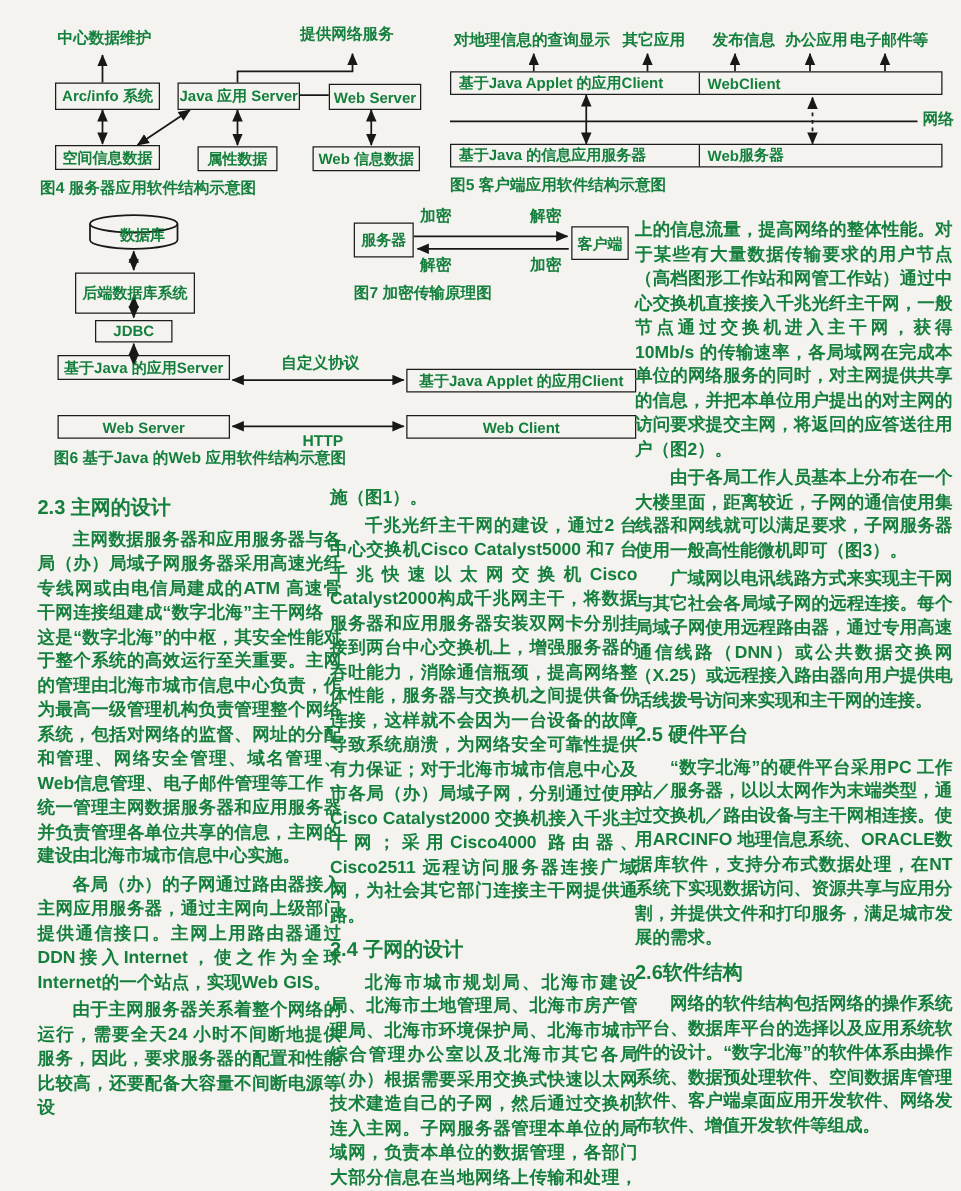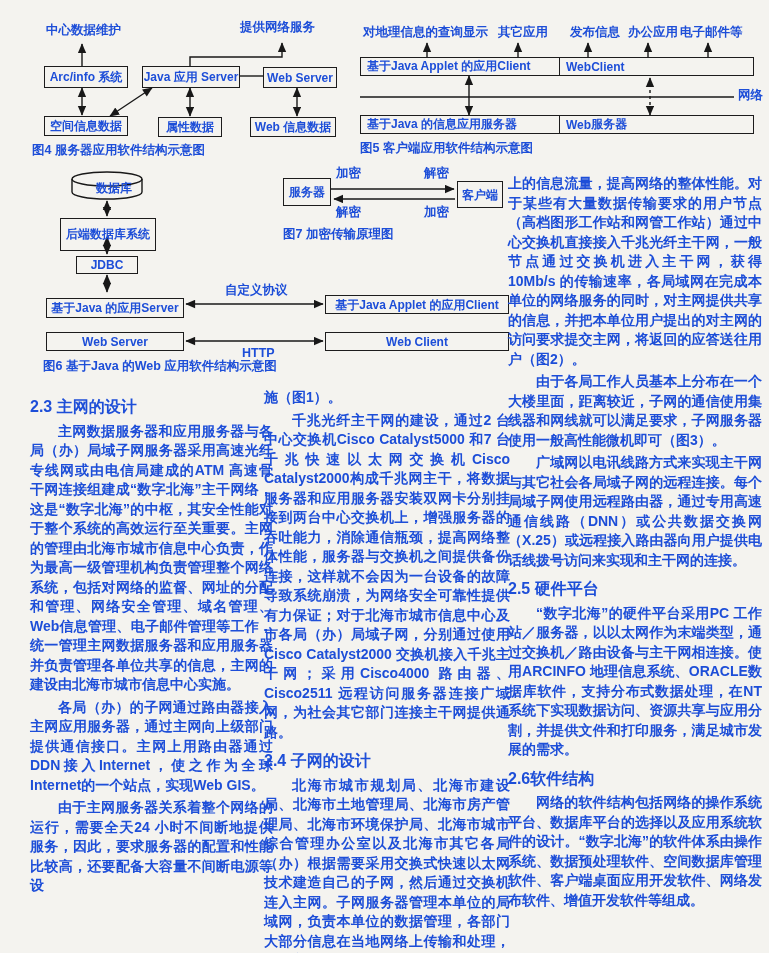--- a/index.html
+++ b/index.html
@@ -1,20 +1,20 @@
 <!DOCTYPE html>
 <html><head>
 <meta charset="utf-8">
 <style>
   html,body { margin:0; padding:0; background:#888; }
   .page {
     position:relative; width:769px; height:953px; margin:0 auto;
     background:#f4f3ef; overflow:hidden;
     font-family:"Liberation Sans","DejaVu Sans",sans-serif;
-    color:#1d4ed8;
+    color:#15803d;
   }
   .fig { position:absolute; }
   .lines { position:absolute; left:0; top:0; width:100%; height:100%; }
   .fbox {
     position:absolute; border:1.5px solid #1c1c1c; box-sizing:border-box;
     display:flex; align-items:center; justify-content:center;
     font-weight:bold; font-size:12px; white-space:nowrap; line-height:1;text-align:center;
   }
   .flabel, .fcap {
     position:absolute; font-weight:bold; font-size:12.5px;
@@ -128,21 +128,21 @@
         <path d="M77,33 L77,48" marker-start="url(#s6)" marker-end="url(#e6)"></path>
         <path d="M77,69 L77,86" marker-start="url(#s6)" marker-end="url(#e6)"></path>
         <path d="M77,107 L77,124" marker-start="url(#s6)" marker-end="url(#e6)"></path>
         <path d="M156,136 L293,136" marker-start="url(#s6)" marker-end="url(#e6)"></path>
         <path d="M156,173 L293,173" marker-start="url(#s6)" marker-end="url(#e6)"></path>
       </g>
     </svg>
     <div class="cyl-label" style="left:52px;top:12px;width:50px;text-align:right;">数据库</div>
     <div class="fbox" style="left:30px;top:50px;width:96px;height:33px;font-family:Liberation Mono, monospace;">后端数据库系统</div>
     <div class="fbox" style="left:46px;top:88px;width:62px;height:18px;">JDBC</div>
-    <div class="fbox" style="left:16px;top:130px;width:138px;height:20px;">基于Java 的应用Server</div>
+    <div class="fbox" style="left:16px;top:116px;width:138px;height:20px;">基于Java 的应用Server</div>
     <div class="fbox" style="left:16px;top:164px;width:138px;height:19px;">Web Server</div>
     <div class="fbox" style="left:295px;top:127px;width:184px;height:19px;">基于Java Applet 的应用Client</div>
     <div class="fbox" style="left:295px;top:164px;width:184px;height:19px;">Web Client</div>
     <div class="flabel" style="left:195px;top:116px;">自定义协议</div>
     <div class="flabel" style="left:212px;top:179px;">HTTP</div>
     <div class="fcap" style="left:13px;top:192px;">图6 基于Java 的Web 应用软件结构示意图</div>
   </section>
 
   <section class="fig" style="left:278px;top:166px;width:240px;height:84px;">
     <svg class="lines" viewBox="0 0 240 84">

